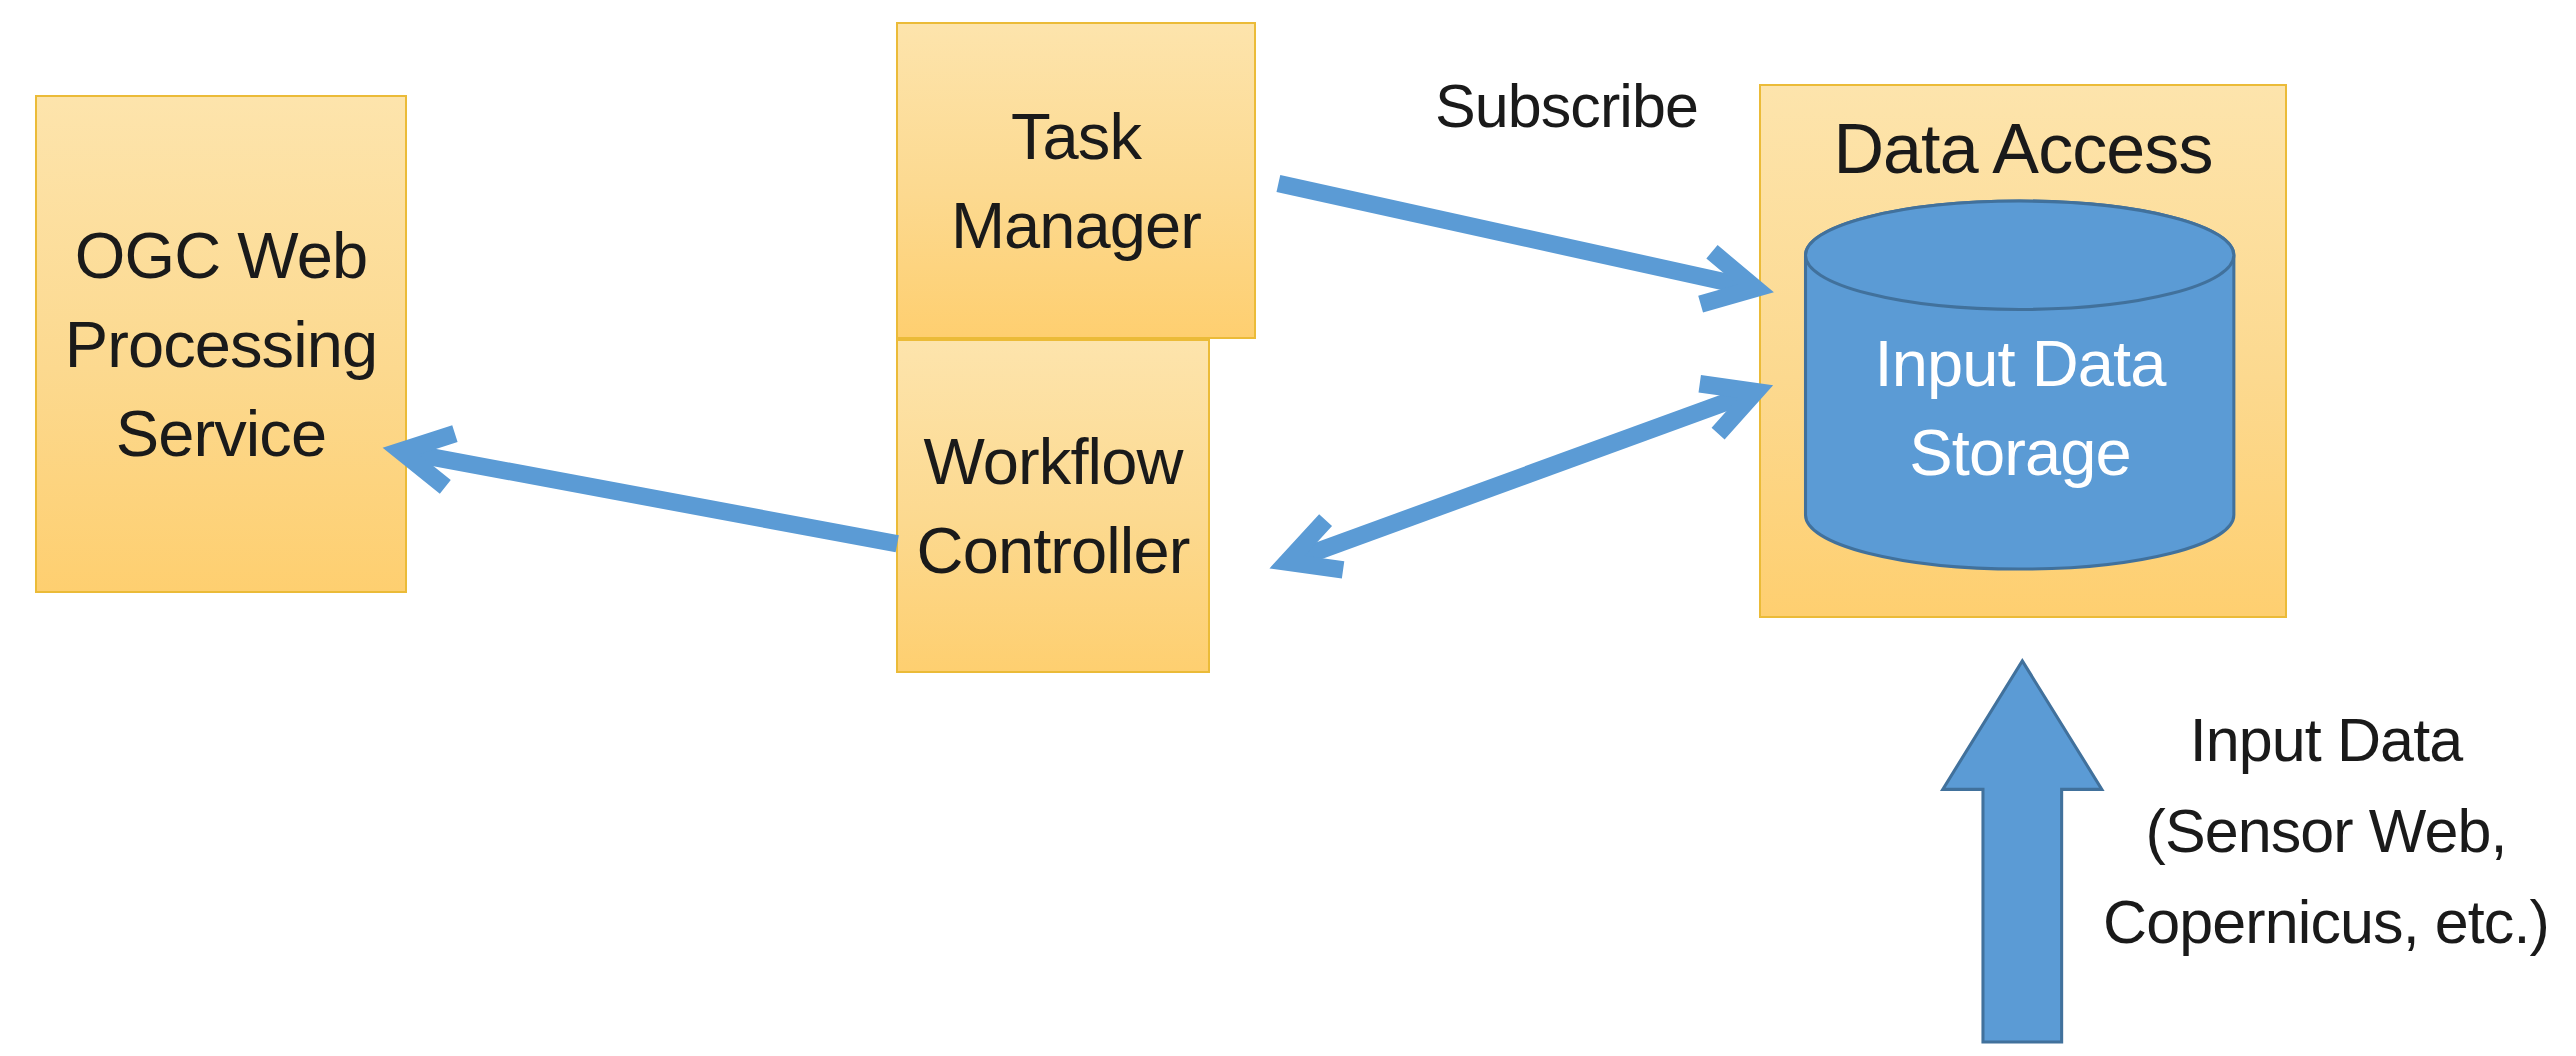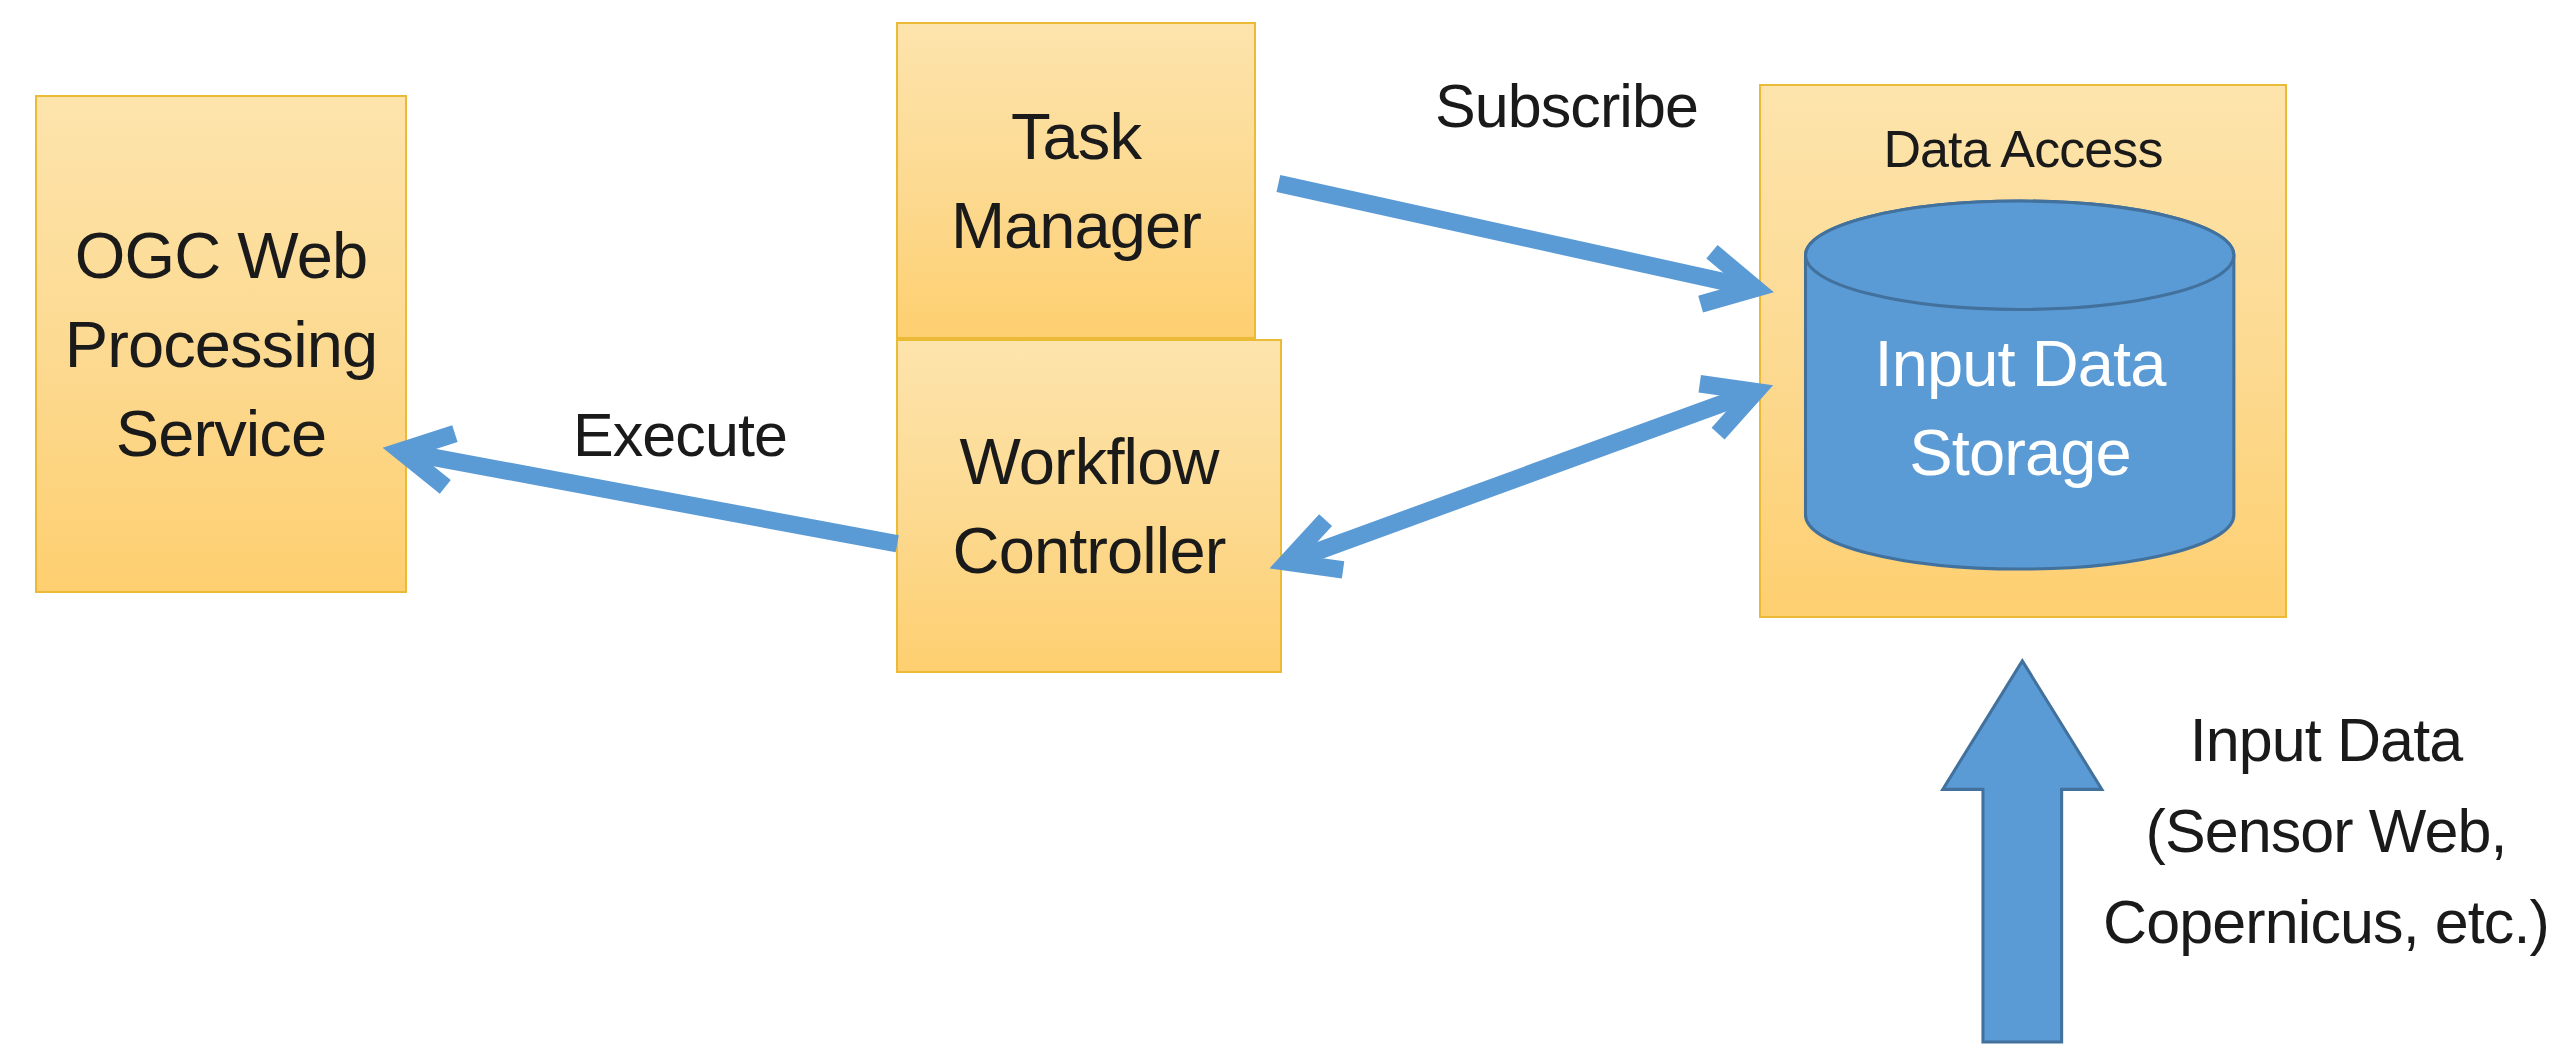--- a/index.html
+++ b/index.html
@@ -39,24 +39,24 @@
   .node-label {
     white-space: pre-line;
     font-size: 65px;
     line-height: 89px;
     letter-spacing: -0.9px;
     color: var(--text-color);
   }
 
   #wps-box        { left: 35px;   top: 83px;  width: 372px; height: 498px; margin-top: 12px; }
   #tm-box         { left: 896px; top: 22px;  width: 360px; height: 317px; }
-  #wf-box         { left: 896px; top: 339px; width: 386px; height: 334px; }
+  #wf-box         { left: 896px; top: 339px; width: 314px; height: 334px; }
   #da-box         { left: 1759px; top: 84px;  width: 528px; height: 534px;
                     align-items: flex-start; padding-top: 19px; }
-  #da-box .node-label { font-size: 52px; }
+  #da-box .node-label { font-size: 70px; }
 
   
   svg.layer {
     position: absolute;
     left: 0; top: 0;
     width: 2576px; height: 1056px;
     z-index: 2;
     pointer-events: none;
   }
   .arrow-shaft, .arrow-head {
@@ -152,21 +152,20 @@
     <g>
       <line class="arrow-shaft" x1="1481" y1="640" x2="1999" y2="451"></line>
       <path class="arrow-head" d="M 1516 595 L 1472 643 L 1536 652"></path>
       <path class="arrow-head" d="M 1965 496 L 2008 448 L 1944 439"></path>
     </g>
 
     <polygon class="blue-shape" points="2313,756 2404,903 2358,903 2358,1192 2268,1192 2268,903 2222,903"></polygon>
   </svg>
 
   <div class="edge-label" id="subscribe-label">Subscribe</div>
-  <div class="edge-label" id="execute-label">Execute</div>
   <div class="edge-label" id="inputdata-label">Input Data
 (Sensor Web,
 Copernicus, etc.)</div>
   <div id="storage-label">Input Data
 Storage</div>
 
 </div>
 
 
 </body></html>

